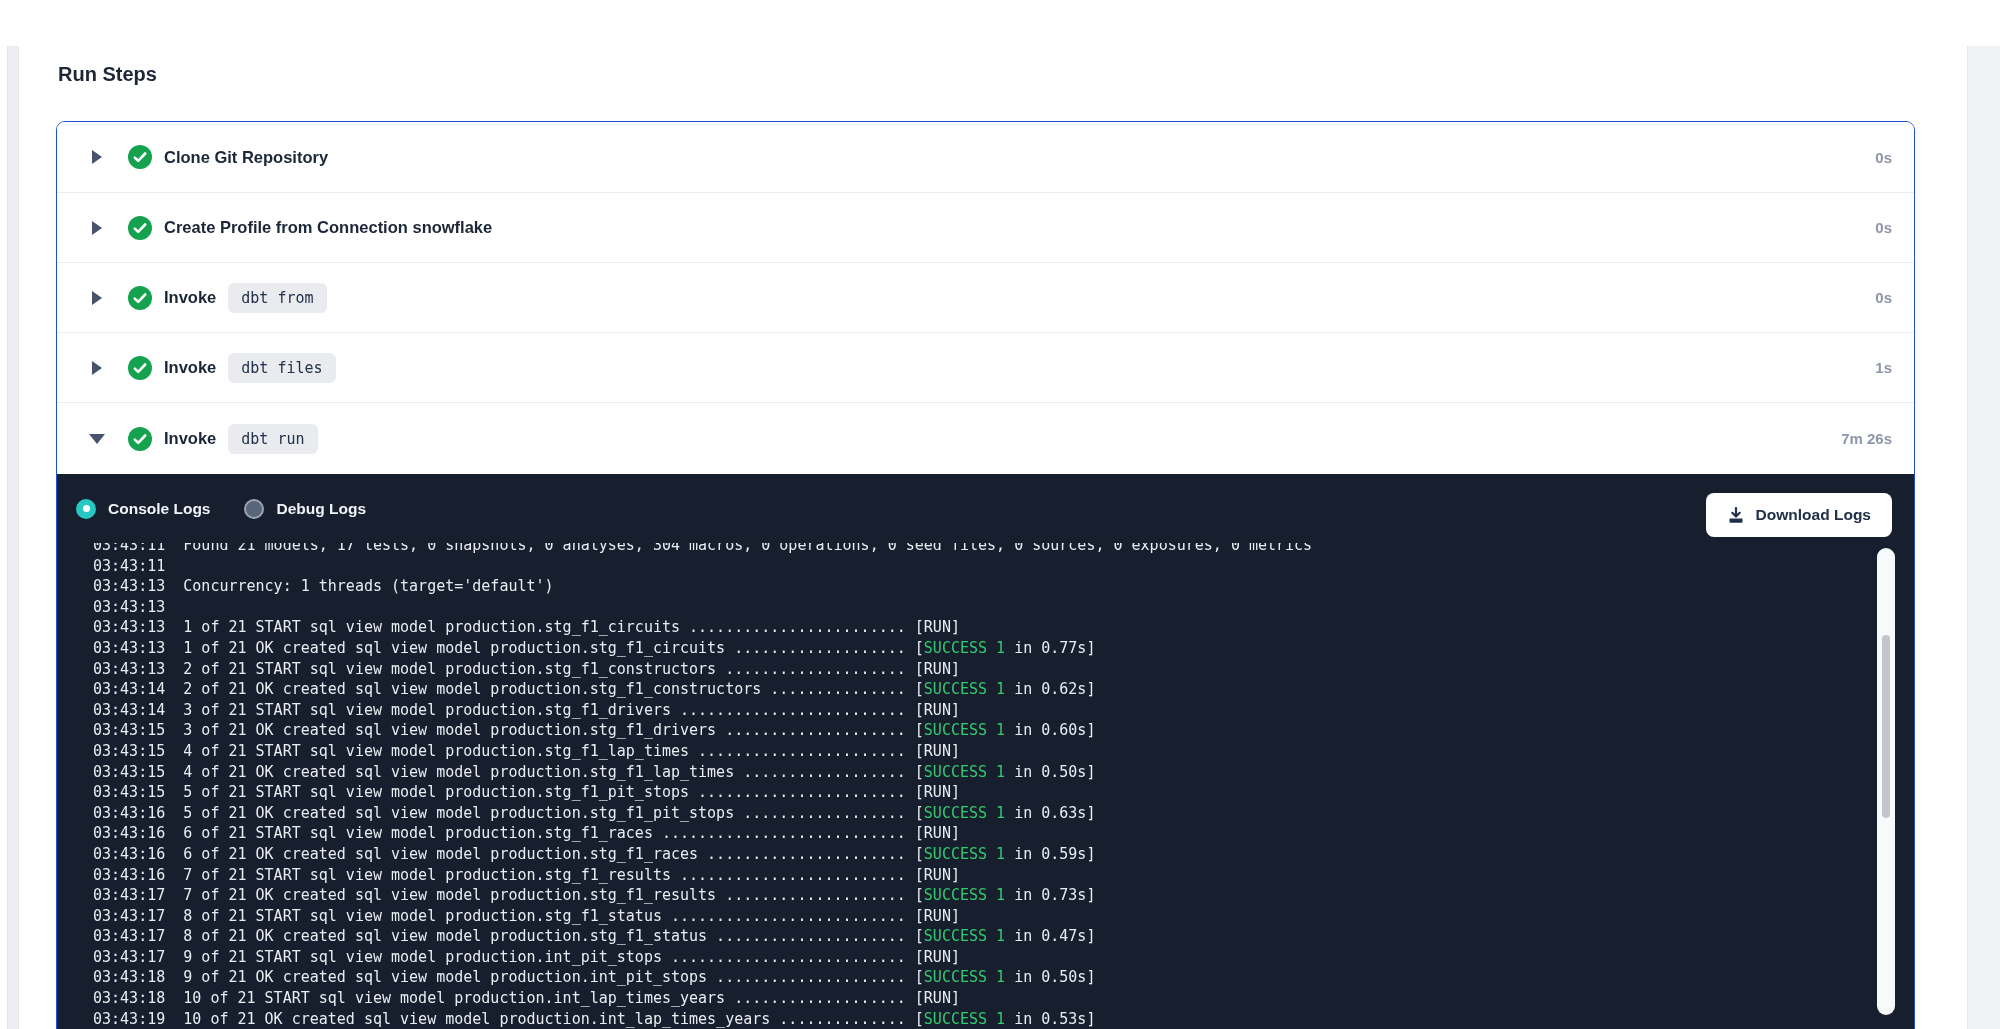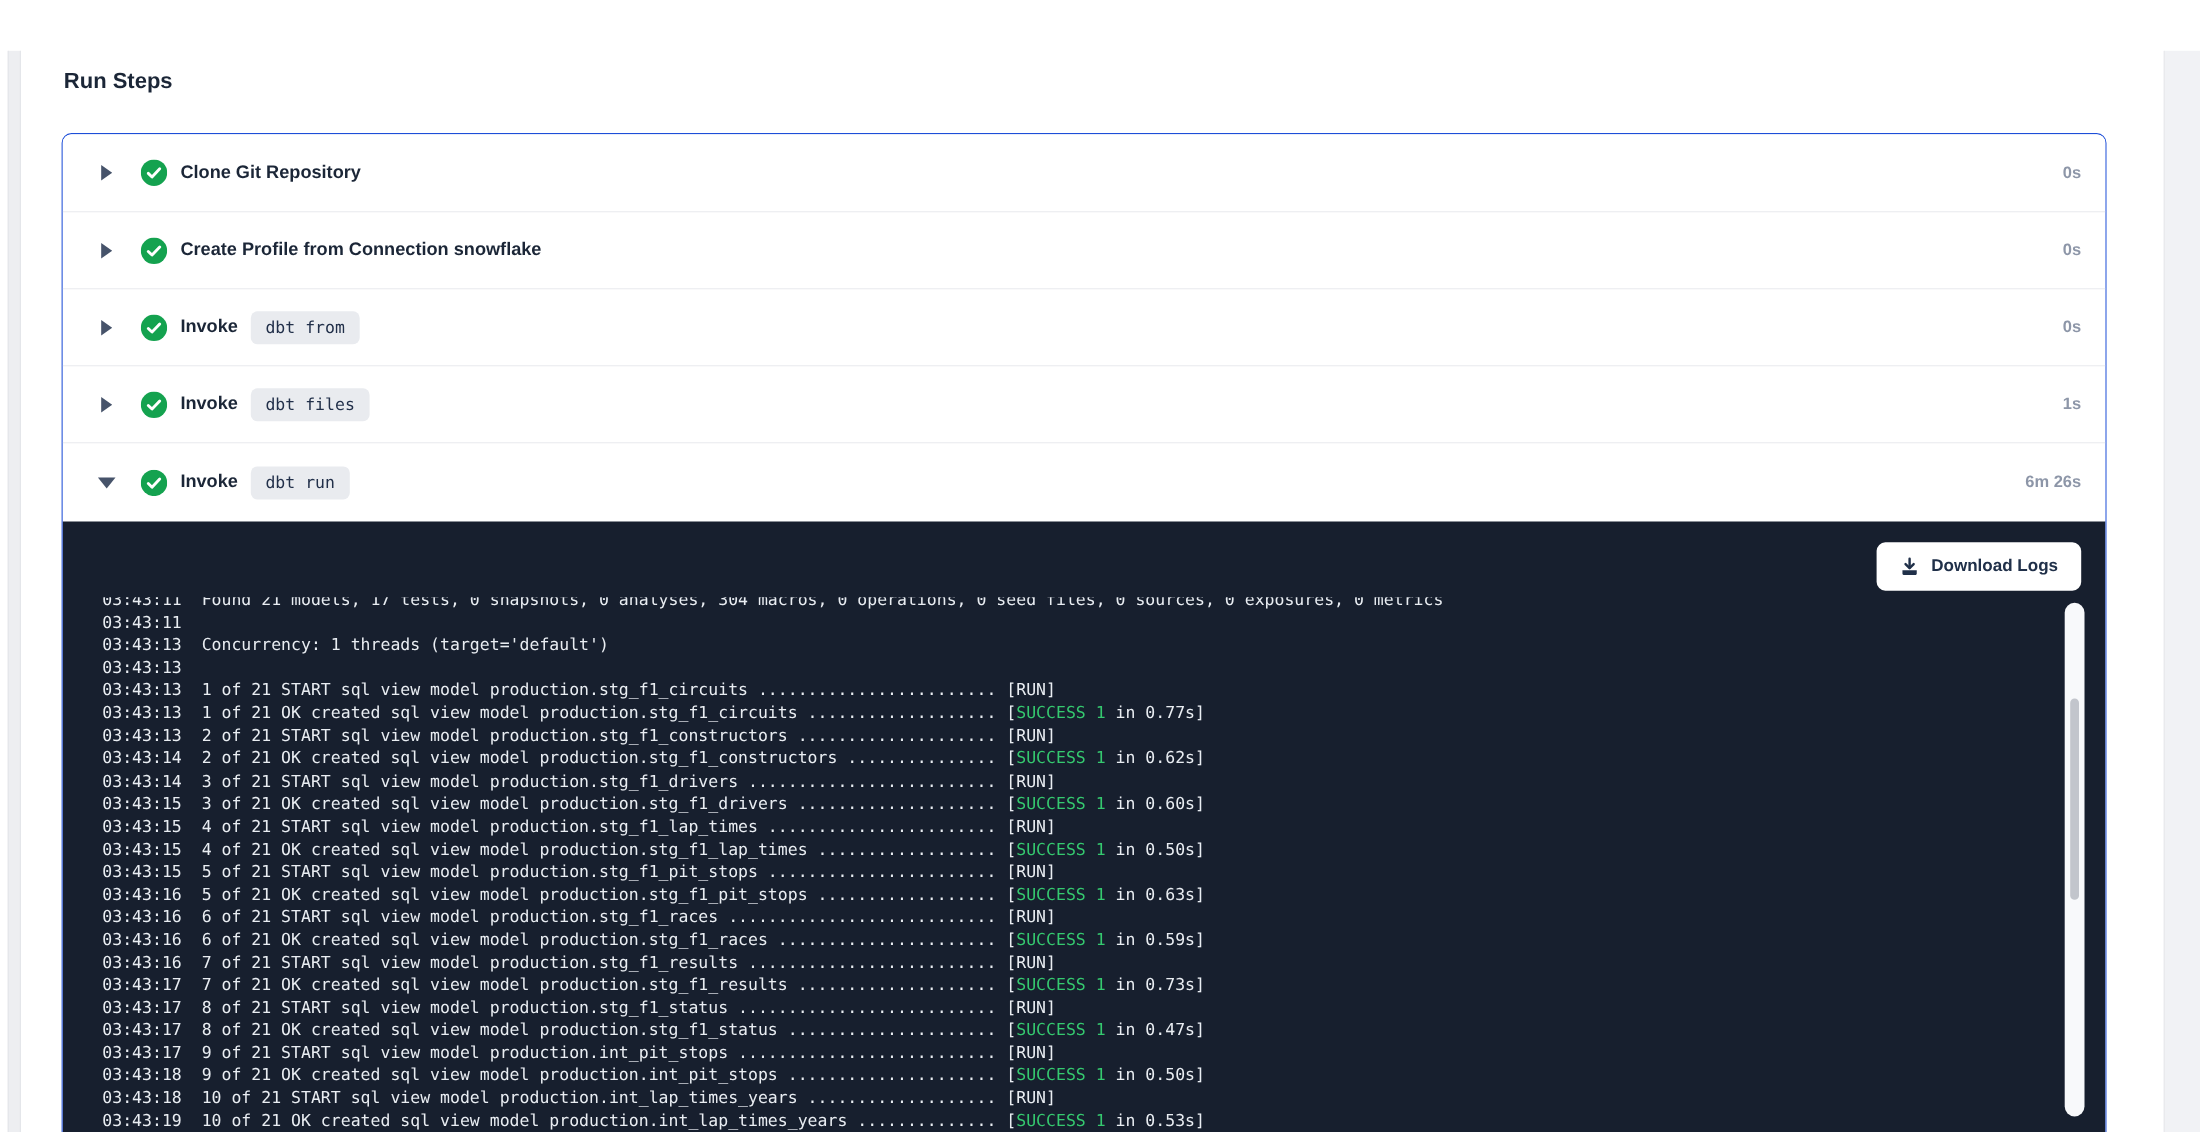--- a/index.html
+++ b/index.html
@@ -179,23 +179,33 @@
           <i class="tri-down"></i>
         </span>
         <span class="check">
           <svg width="24" height="24" viewBox="0 0 24 24">
             <circle cx="12" cy="12" r="12" fill="var(--success-green,#14a24f)"></circle>
             <path d="M6.8 12.6l3.4 3.3 7-7.4" fill="none" stroke="#fff" stroke-width="2.6" stroke-linecap="round" stroke-linejoin="round"></path>
           </svg>
         </span>
         <span class="label">Invoke</span>
         <span class="code-badge">dbt run</span>
-        <span class="duration">6m 26s</span>
+        <span class="duration">7m 26s</span>
       </div>
       <div class="console-panel">
+      <div class="radio-group">
+        <label class="radio">
+          <span class="radio-circle selected"></span>
+          <span>Console Logs</span>
+        </label>
+        <label class="radio">
+          <span class="radio-circle unselected"></span>
+          <span>Debug Logs</span>
+        </label>
+      </div>
       <button class="download-btn">
         <svg width="18" height="18" viewBox="0 0 18 18">
           <path d="M9 2v8" stroke="#203049" stroke-width="2.2" fill="none" stroke-linecap="round"></path>
           <path d="M5.3 6.8 9 10.5 12.7 6.8" stroke="#203049" stroke-width="2.2" fill="none" stroke-linecap="round" stroke-linejoin="round"></path>
           <path d="M2.5 12.5h13v3.2a1 1 0 0 1-1 1h-11a1 1 0 0 1-1-1z" fill="#203049"></path>
         </svg>
         <span>Download Logs</span>
       </button>
       <div class="log-viewport">
         <div class="log-content"><div>03:43:11  Found 21 models, 17 tests, 0 snapshots, 0 analyses, 304 macros, 0 operations, 0 seed files, 0 sources, 0 exposures, 0 metrics</div><div>03:43:11</div><div>03:43:13  Concurrency: 1 threads (target='default')</div><div>03:43:13</div><div>03:43:13  1 of 21 START sql view model production.stg_f1_circuits ........................ [RUN]</div><div>03:43:13  1 of 21 OK created sql view model production.stg_f1_circuits ................... [<span class="log-green">SUCCESS 1</span> in 0.77s]</div><div>03:43:13  2 of 21 START sql view model production.stg_f1_constructors .................... [RUN]</div><div>03:43:14  2 of 21 OK created sql view model production.stg_f1_constructors ............... [<span class="log-green">SUCCESS 1</span> in 0.62s]</div><div>03:43:14  3 of 21 START sql view model production.stg_f1_drivers ......................... [RUN]</div><div>03:43:15  3 of 21 OK created sql view model production.stg_f1_drivers .................... [<span class="log-green">SUCCESS 1</span> in 0.60s]</div><div>03:43:15  4 of 21 START sql view model production.stg_f1_lap_times ....................... [RUN]</div><div>03:43:15  4 of 21 OK created sql view model production.stg_f1_lap_times .................. [<span class="log-green">SUCCESS 1</span> in 0.50s]</div><div>03:43:15  5 of 21 START sql view model production.stg_f1_pit_stops ....................... [RUN]</div><div>03:43:16  5 of 21 OK created sql view model production.stg_f1_pit_stops .................. [<span class="log-green">SUCCESS 1</span> in 0.63s]</div><div>03:43:16  6 of 21 START sql view model production.stg_f1_races ........................... [RUN]</div><div>03:43:16  6 of 21 OK created sql view model production.stg_f1_races ...................... [<span class="log-green">SUCCESS 1</span> in 0.59s]</div><div>03:43:16  7 of 21 START sql view model production.stg_f1_results ......................... [RUN]</div><div>03:43:17  7 of 21 OK created sql view model production.stg_f1_results .................... [<span class="log-green">SUCCESS 1</span> in 0.73s]</div><div>03:43:17  8 of 21 START sql view model production.stg_f1_status .......................... [RUN]</div><div>03:43:17  8 of 21 OK created sql view model production.stg_f1_status ..................... [<span class="log-green">SUCCESS 1</span> in 0.47s]</div><div>03:43:17  9 of 21 START sql view model production.int_pit_stops .......................... [RUN]</div><div>03:43:18  9 of 21 OK created sql view model production.int_pit_stops ..................... [<span class="log-green">SUCCESS 1</span> in 0.50s]</div><div>03:43:18  10 of 21 START sql view model production.int_lap_times_years ................... [RUN]</div><div>03:43:19  10 of 21 OK created sql view model production.int_lap_times_years .............. [<span class="log-green">SUCCESS 1</span> in 0.53s]</div><div>03:43:19  11 of 21 START sql view model production.int_results ........................... [RUN]</div></div>

